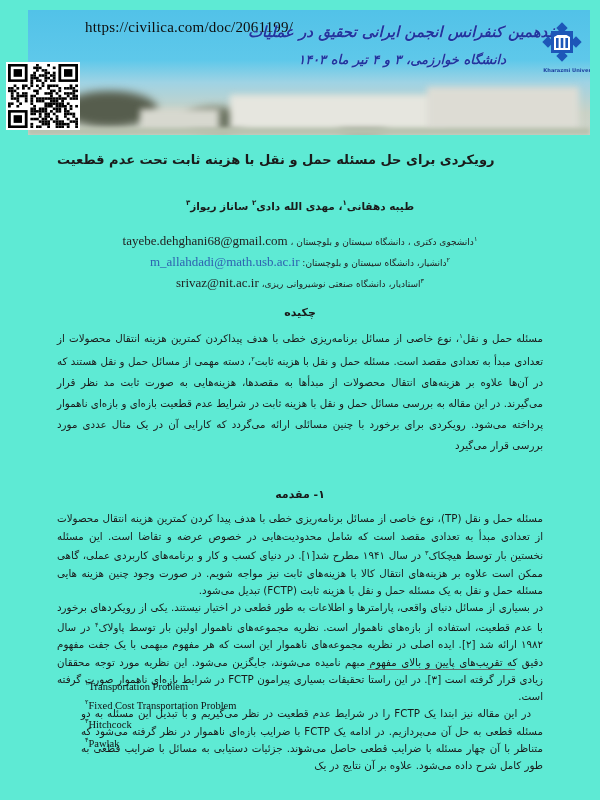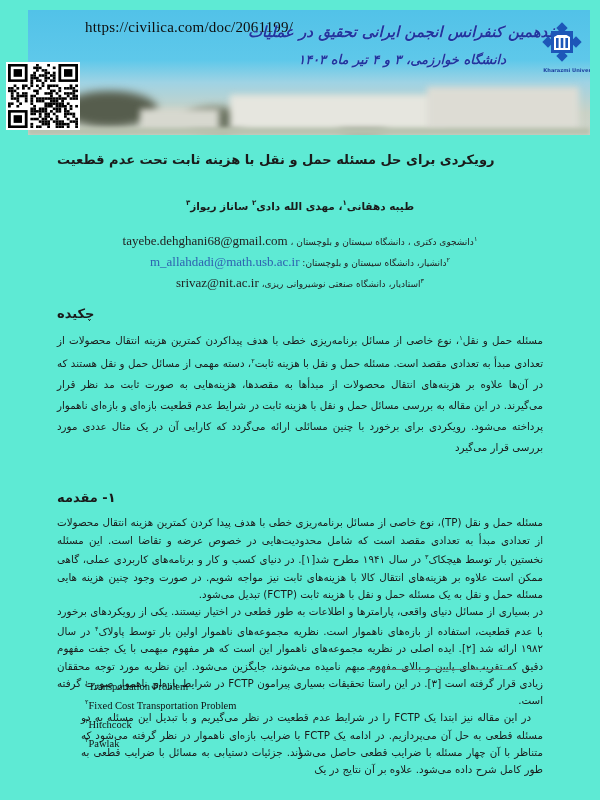--- a/index.html
+++ b/index.html
@@ -55,21 +55,21 @@
 
   
   .content { position:absolute; left:57px; top:152px; width:486px; }
   .title   { text-align:left; direction:rtl; font-size:13px; font-weight:bold; margin-bottom:32px; }
   .authors { text-align:center; direction:rtl; font-size:10.5px; font-weight:bold; margin-bottom:18px; }
   .authors sup { font-size:7px; }
   .affs    { text-align:center; direction:rtl; font-size:9px; line-height:18px; color:#222; }
   .affs sup { font-size:6.5px; }
   .affs .email { direction:ltr; unicode-bidi:embed; font-family:"Liberation Serif","DejaVu Serif",serif; font-size:13px; }
   .affs .aff-line:nth-child(2) .email { color:#2e62b0; }
-  .sec-h   { direction:rtl; text-align:left; font-size:13px; font-weight:bold; }
+  .sec-h   { direction:rtl; text-align:center; font-size:11px; font-weight:bold; }
   .h-abstract { margin-top:13px; margin-bottom:7px; }
   .h-intro    { margin-top:32px; margin-bottom:9px; }
   .abstract { direction:rtl; text-align:justify; font-size:10.3px; line-height:21px; }
   .abstract sup, .intro sup { font-size:6.5px; }
   .keywords { direction:rtl; text-align:right; font-size:10.3px; margin-top:10px; }
   .keywords .kw-label { font-weight:bold; }
   .intro  { direction:rtl; text-align:justify; font-size:10.3px; line-height:17.3px; }
   .intro.indent { text-indent:12px;margin-left:24px; }
 
   

